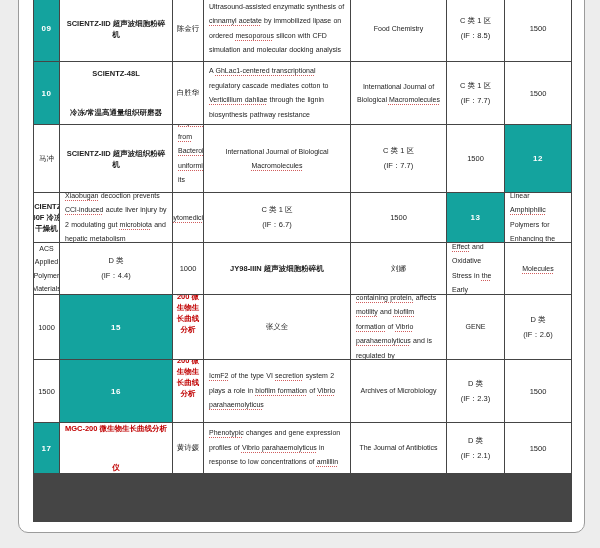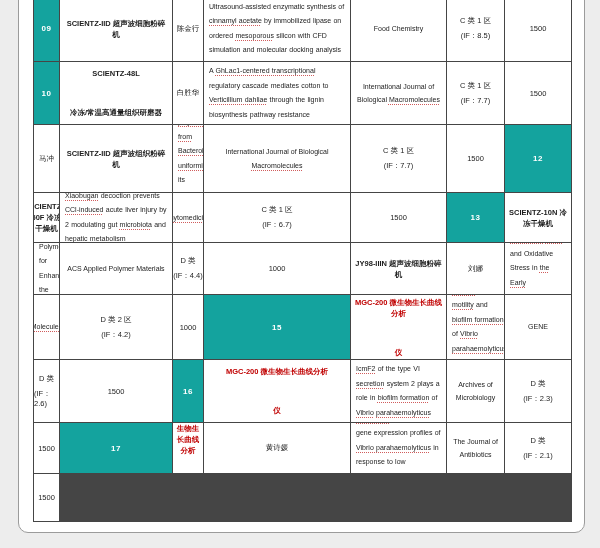--- a/index.html
+++ b/index.html
@@ -162,23 +162,20 @@
         <div class="journal-text"><span class="sp">Phytomedicine</span></div>
       </div>
       <div class="cell c-cat">
         <div class="cat-line1">C 类 1 区</div>
         <div class="cat-line2">(IF：6.7)</div>
       </div>
       <div class="cell c-amount">
         <div>1500</div>
       </div>
       <div class="cell c-num">13</div>
-      <div class="cell c-equip">
-        <div class="equip-line">SCIENTZ-10N 冷冻干燥机</div>
-      </div>
       <div class="cell c-title">
         <div class="title-text"><span class="sp">Pickering</span> Emulsions Stabilized by Linear <span class="sp">Amphiphilic</span> Polymers for Enhancing the Selective Oxidation of <span class="sp">Cinnamyl</span> Alcohol</div>
       </div>
       <div class="cell c-journal">
         <div class="journal-text">ACS Applied Polymer Materials</div>
       </div>
       <div class="cell c-cat">
         <div class="cat-line1">D 类</div>
         <div class="cat-line2">(IF：4.4)</div>
       </div>
@@ -189,32 +186,31 @@
         <div class="equip-line">JY98-IIIN 超声波细胞粉碎机</div>
       </div>
       <div class="cell c-person">
         <div>刘娜</div>
       </div>
       <div class="cell c-title">
         <div class="title-text"><span class="sp">Copper-Nanoparticle-Induced Neurotoxic</span> <span class="sp">Effect</span> and Oxidative Stress in <span class="sp">the Early</span> Developmental <span class="sp">Stage of Zebrafish (Danio</span> <span class="sp">rerio)</span></div>
       </div>
       <div class="cell c-journal">
         <div class="journal-text"><span class="sp">Molecules</span></div>
-      </div>
-      <div class="cell c-cat">
-        <div class="cat-line1">D 类 2 区</div>
-        <div class="cat-line2">(IF：4.2)</div>
       </div>
       <div class="cell c-amount">
         <div>1000</div>
       </div>
       <div class="cell c-num">15</div>
       <div class="cell c-equip">
         <div class="equip-line equip-red">MGC-200 微生物生长曲线分析</div>
         <div class="equip-line equip-red">仪</div>
+      </div>
+      <div class="cell c-person">
+        <div>张义全</div>
       </div>
       <div class="cell c-title">
         <div class="title-text"><span class="sp">GefB, a GGDEF domain-containing protein,</span> affects <span class="sp">motility</span> and <span class="sp">biofilm formation</span> of <span class="sp">Vibrio</span> <span class="sp">parahaemolyticus</span> and is regulated by <span class="sp">quorumsensing</span> regulators</div>
       </div>
       <div class="cell c-journal">
         <div class="journal-text">GENE</div>
       </div>
       <div class="cell c-cat">
         <div class="cat-line1">D 类</div>
         <div class="cat-line2">(IF：2.6)</div>

